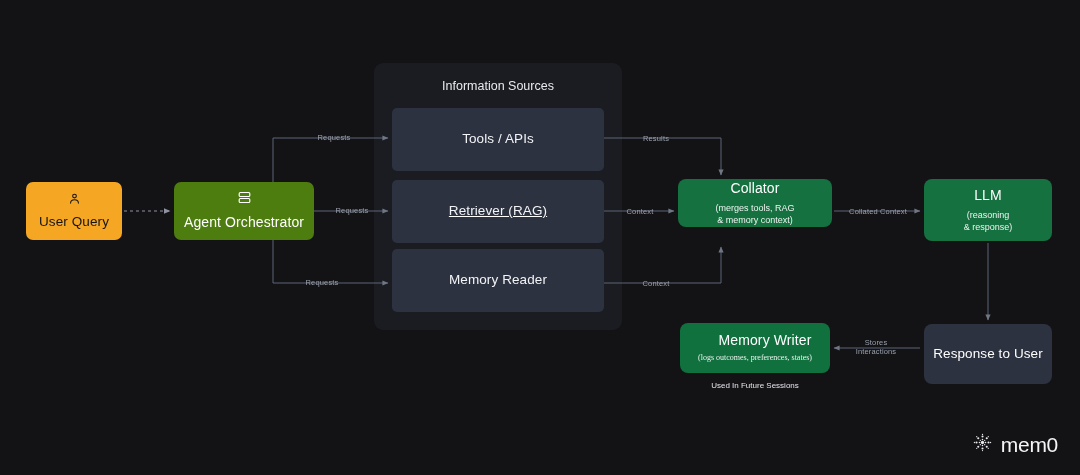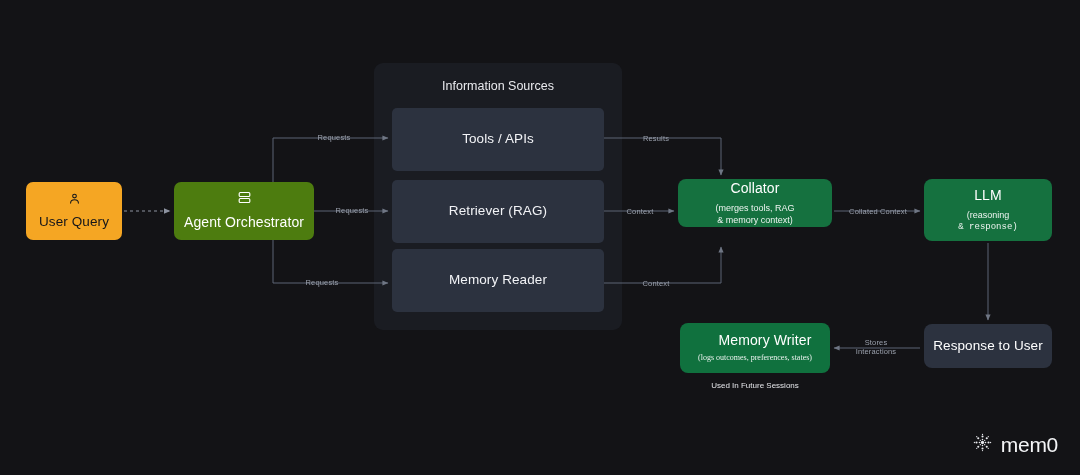--- a/index.html
+++ b/index.html
@@ -78,21 +78,21 @@
     height: 63px;
     background: #2c323f;
     border-radius: 5px;
     z-index: 2;
     display: flex;
     align-items: center;
     justify-content: center;
   }
   .src-box .node-title { font-size: 13.5px; color: #f2f3f6; font-weight: 400;}
   #src-tools  { top: 108px; }
-  #src-rag    { top: 180px; }
+  #src-rag    { top: 180px; text-decoration: underline; }
   #src-memory { top: 249px; }
 
   #collator {
     left: 678px; top: 179px; width: 154px; height: 48px;
     background: #15713f;
   }
   #collator .node-title { font-size: 14px; }
   #collator .node-sub { font-size: 9px; }
 
   #llm {
@@ -103,21 +103,21 @@
   #llm .node-sub { font-size: 9px; }
 
   #memory-writer {
     left: 680px; top: 323px; width: 150px; height: 50px;
     background: #10713e;
   }
   #memory-writer .node-title { font-size: 14px; padding-left: 20px; }
   #memory-writer .node-sub { font-size: 8px; font-family: Liberation Serif, serif; }
 
   #response-user {
-    left: 924px; top: 324px; width: 128px; height: 44px;
+    left: 924px; top: 324px; width: 128px; height: 60px;
     background: #2c323f;
   }
   #response-user .node-title { font-size: 13.5px; }
 
   #used-future {
     position: absolute;
     left: 680px; top: 381px; width: 150px;
     text-align: center;
     font-size: 8px;
     color: #e4e5e9;
@@ -241,21 +241,21 @@
 
   <div class="node" id="collator">
     <span class="node-title">Collator</span>
     <span class="node-sub">(merges tools, RAG</span>
     <span class="node-sub" style="margin-top:0;">&amp; memory context)</span>
   </div>
 
   <div class="node" id="llm">
     <span class="node-title">LLM</span>
     <span class="node-sub">(reasoning</span>
-    <span class="node-sub" style="margin-top:0;font-family:Liberation Mono, monospace;">&amp; response)</span>
+    <span class="node-sub" style="margin-top:0;">&amp; response)</span>
   </div>
 
   <div class="node" id="memory-writer">
     <span class="node-title">Memory Writer</span>
     <span class="node-sub">(logs outcomes, preferences, states)</span>
   </div>
 
   <div class="node" id="response-user">
     <span class="node-title">Response to User</span>
   </div>

